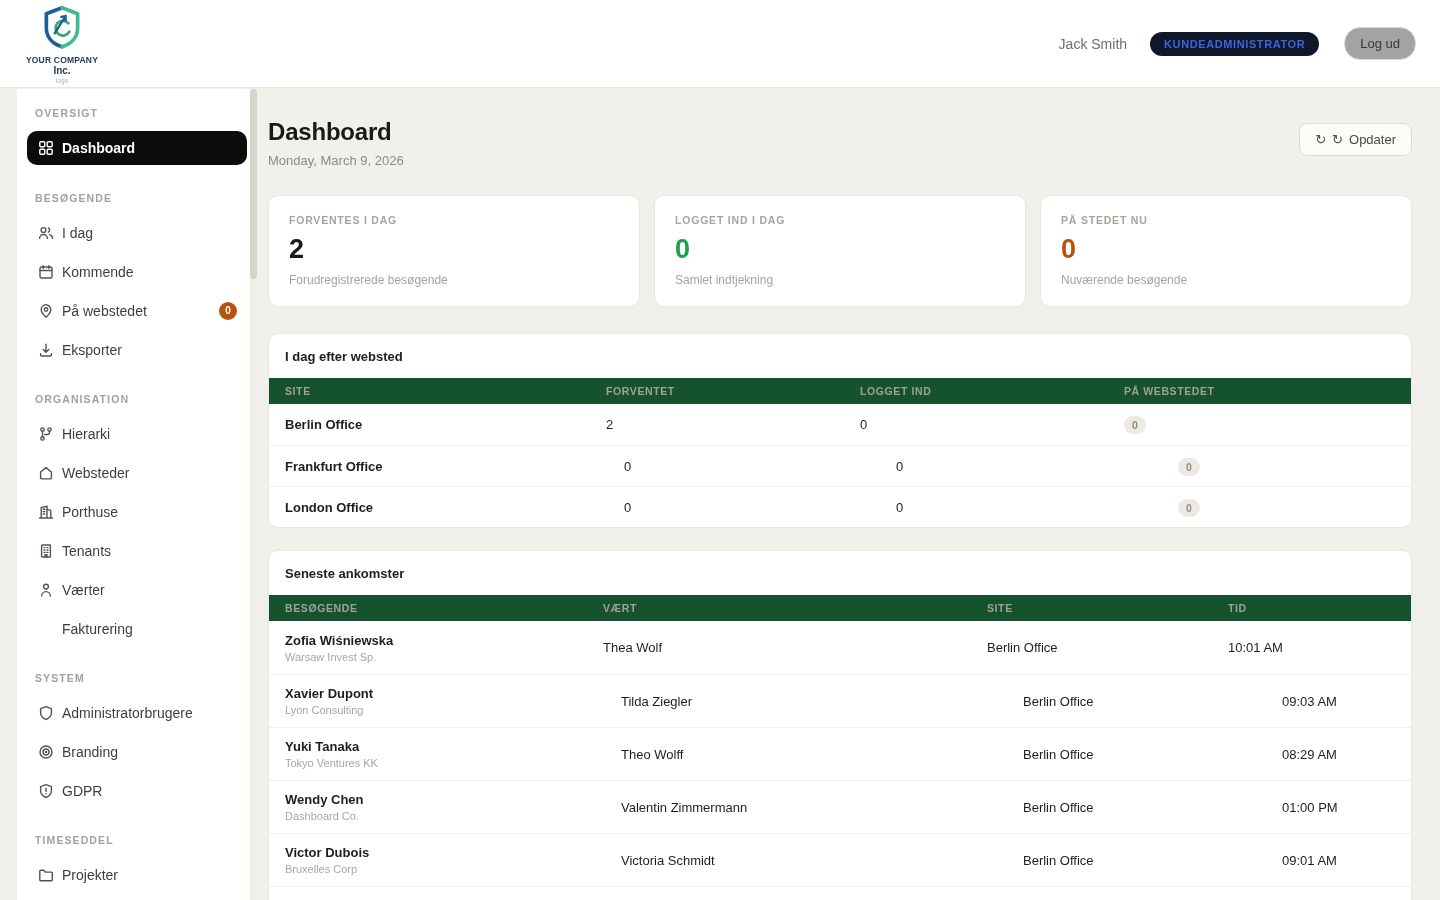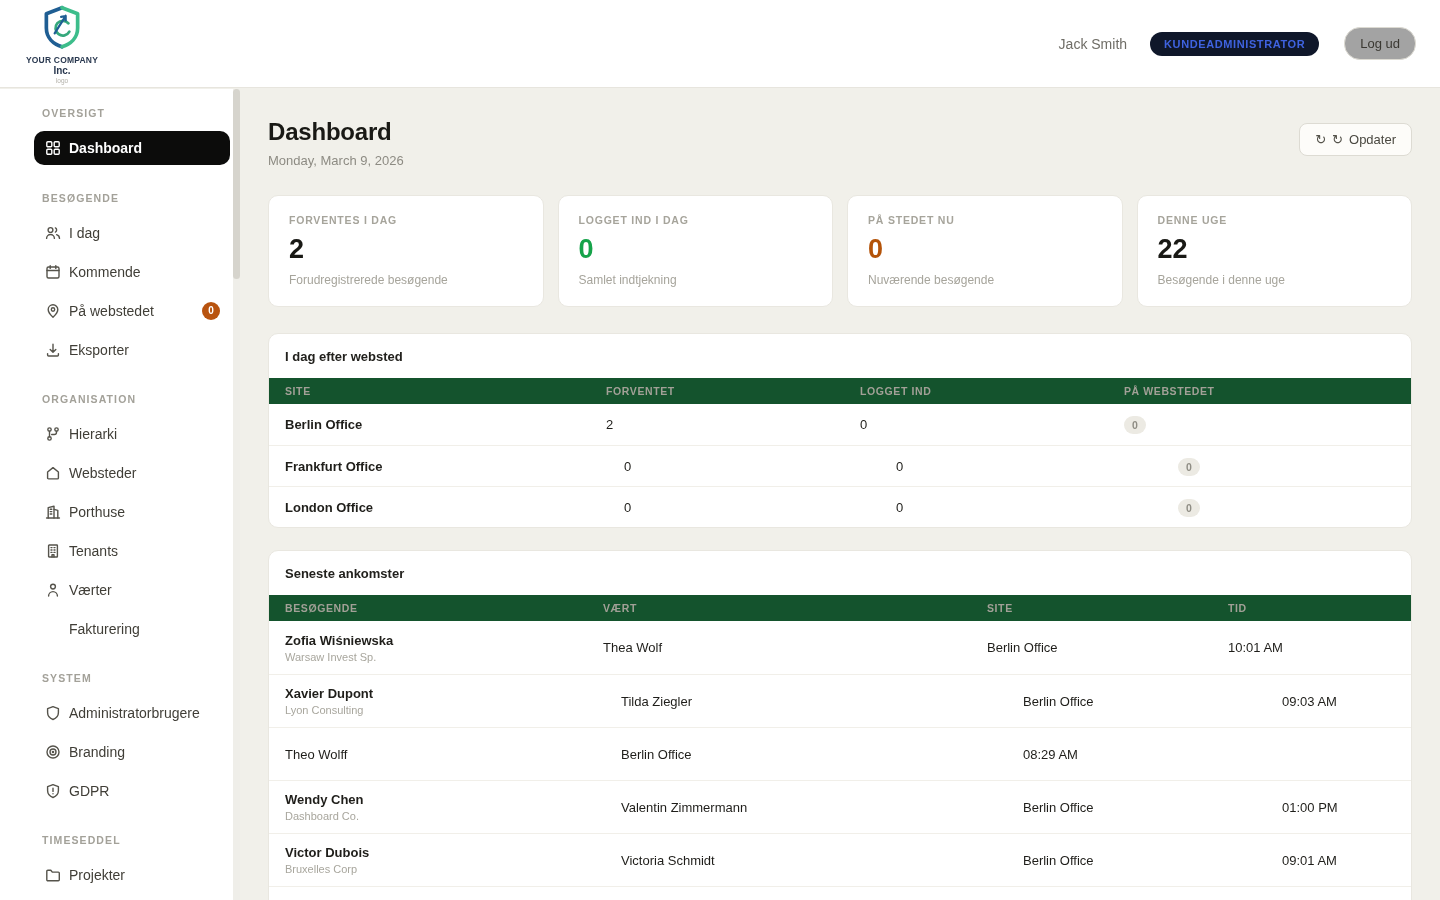--- a/index.html
+++ b/index.html
@@ -28,22 +28,22 @@
     background:#0f172a; color:#3f63e0; font-size:11px; font-weight:700;
     letter-spacing:.6px; padding:6px 14px; border-radius:999px; white-space:nowrap;
   }
   .logout-btn {
     font-family:Liberation Sans, sans-serif; background:#a3a3a3; border:1px solid #dcdad2; border-radius:16px;
     padding:8px 15px; font-size:13px; color:#3a3832; cursor:pointer; margin-left:2px;
   }
 
   
   .sidebar {
-    position:absolute; top:89px; left:0; width:240px; height:811px;
-    background:#ffffff; z-index:2; overflow:hidden;padding-left:24px;
+    position:absolute; top:89px; left:17px; width:240px; height:811px;
+    background:#ffffff; z-index:2; overflow:hidden;
   }
   .scroll-track { position:absolute; top:0; right:0; width:7px; height:811px; background:#efeee9; }
   .scroll-thumb { position:absolute; top:0; right:0; width:7px; height:190px; background:#d6d4cd; border-radius:4px; }
   .nav-label {
     padding:24px 18px 9px; font-size:10.5px; font-weight:700;
     letter-spacing:1.1px; color:#a3a199;
   }
   .nav-section:first-child .nav-label { padding-top:18px; }
   .nav-item {
     margin:0 10px; height:39px; border-radius:10px;
@@ -308,25 +308,20 @@
         <div class="stat-card">
           <div class="stat-label">LOGGET IND I DAG</div>
           <div class="stat-value green">0</div>
           <div class="stat-sub">Samlet indtjekning</div>
         </div>
         <div class="stat-card">
           <div class="stat-label">PÅ STEDET NU</div>
           <div class="stat-value orange">0</div>
           <div class="stat-sub">Nuværende besøgende</div>
         </div>
-        <div class="stat-card">
-          <div class="stat-label">DENNE UGE</div>
-          <div class="stat-value">22</div>
-          <div class="stat-sub">Besøgende i denne uge</div>
-        </div>
       </div>
 
     <section class="card">
       <div class="card-title">I dag efter websted</div>
       <div class="t-head t1-grid" id="t1-head">
           <div class="t-col">SITE</div>
           <div class="t-col">FORVENTET</div>
           <div class="t-col">LOGGET IND</div>
           <div class="t-col">PÅ WEBSTEDET</div>
         </div>
@@ -373,20 +368,24 @@
           <div class="t-row t2-row t2-grid">
             <div>
               <div class="visitor-name">Xavier Dupont</div>
               <div class="visitor-company">Lyon Consulting</div>
             </div>
             <div class="cell-med">Tilda Ziegler</div>
             <div class="cell-med">Berlin Office</div>
             <div class="cell-med">09:03 AM</div>
           </div>
           <div class="t-row t2-row t2-grid">
+            <div>
+              <div class="visitor-name">Yuki Tanaka</div>
+              <div class="visitor-company">Tokyo Ventures KK</div>
+            </div>
             <div class="cell-med">Theo Wolff</div>
             <div class="cell-med">Berlin Office</div>
             <div class="cell-med">08:29 AM</div>
           </div>
           <div class="t-row t2-row t2-grid">
             <div>
               <div class="visitor-name">Wendy Chen</div>
               <div class="visitor-company">Dashboard Co.</div>
             </div>
             <div class="cell-med">Valentin Zimmermann</div>

